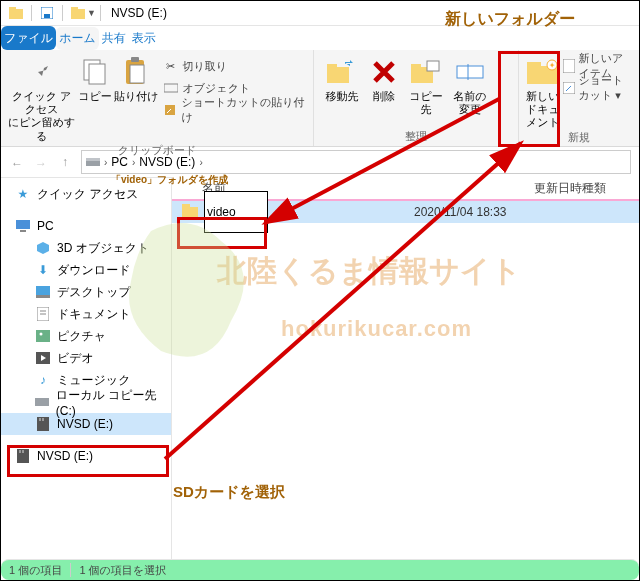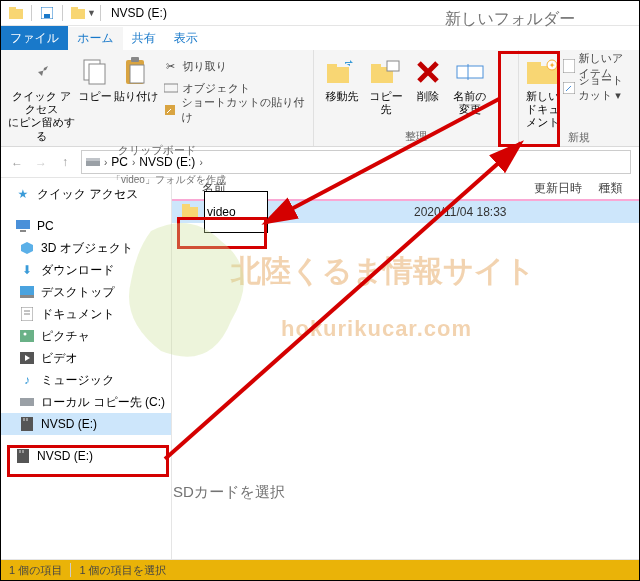--- a/index.html
+++ b/index.html
@@ -4,21 +4,21 @@
 <style>
   html,body{margin:0;padding:0;font-family:"Meiryo","Yu Gothic UI",sans-serif;font-size:12px;color:#000;background:#fff;}
   .window{width:640px;height:581px;border:1px solid #000;box-sizing:border-box;position:relative;overflow:hidden;background:#fff;}
   
   .titlebar{height:24px;display:flex;align-items:center;background:#fff;border-bottom:1px solid #e5e5e5;padding:0 4px;}
   .titlebar .ticon{width:16px;height:16px;margin:0 3px;display:flex;align-items:center;justify-content:center;}
   .titlebar .sep{width:1px;height:16px;background:#ccc;margin:0 4px;}
   .titlebar .title{margin-left:6px;color:#000;}
   
   .tabs{height:24px;display:flex;align-items:stretch;background:#fff;}
-  .tab{padding:0 9px;display:flex;align-items:center;color:#1979ca;border-top:1px solid transparent;}
+  .tab{padding:0 3px;display:flex;align-items:center;color:#1979ca;border-top:1px solid transparent;border-radius:6px;}
   .tab.file{background:#1979ca;color:#fff;}
   .tab.active{background:#f5f5f5;border-top:1px solid #fff;color:#1979ca;font-weight:500;}
   
   .ribbon{height:96px;background:#f5f5f5;border-bottom:1px solid #dadada;display:flex;position:relative;}
   .group{border-right:1px solid #e0e0e0;padding:2px 6px 0 6px;display:flex;flex-direction:column;justify-content:space-between;}
   .group-body{display:flex;align-items:flex-start;flex:1;}
   .group-label{font-size:11px;color:#666;text-align:center;padding-bottom:2px;}
   .bigbtn{display:flex;flex-direction:column;align-items:center;justify-content:flex-start;width:56px;padding-top:4px;cursor:default;}
   .bigbtn .ic{width:32px;height:32px;display:flex;align-items:center;justify-content:center;}
   .bigbtn .lbl{font-size:11px;text-align:center;line-height:1.2;margin-top:2px;}
@@ -29,40 +29,40 @@
   .addrbar{height:30px;display:flex;align-items:center;border-bottom:1px solid #e5e5e5;padding:0 4px;}
   .navbtn{width:24px;height:24px;display:flex;align-items:center;justify-content:center;color:#999;}
   .addrbox{flex:1;height:22px;border:1px solid #ccc;margin:0 4px;display:flex;align-items:center;padding:0 4px;background:#fff;}
   .crumb{display:flex;align-items:center;font-size:12px;color:#000;}
   .crumb .chev{color:#555;margin:0 4px;font-size:10px;}
   
   .content{position:absolute;top:176px;left:0;right:0;bottom:20px;display:flex;}
   .sidebar{width:170px;border-right:1px solid #e5e5e5;overflow:hidden;padding-top:6px;}
   .tree-item{display:flex;align-items:center;height:22px;padding-left:14px;color:#000;}
   .tree-item .tic{width:16px;height:16px;margin-right:6px;display:flex;align-items:center;justify-content:center;}
-  .tree-item.sub{padding-left:18px;}
+  .tree-item.sub{padding-left:34px;}
   .tree-item.sel{background:#cde6fb;}
   .tree-gap{height:10px;}
   .main{flex:1;position:relative;background:#fff;}
   .colhdr{height:22px;border-bottom:2px solid #f9a8d4;display:flex;align-items:center;color:#444;font-size:12px;}
   .col-name{flex:0 0 230px;padding-left:30px;}
   .col-date{flex:0 0 150px;text-align:right;}
-  .col-type{flex:1;text-align:center;}
+  .col-type{flex:1;}
   .row{height:22px;display:flex;align-items:center;background:#cde6fb;}
   .row .ficon{width:16px;height:16px;margin:0 6px 0 10px;}
   .row input{width:58px;height:16px;border:1px solid #000;font-size:12px;padding:12px 2px;font-family:inherit;}
   .row .date{flex:0 0 150px;margin-left:146px;color:#333;font-size:12px;}
   .row .type{color:#333;font-size:12px;}
   
-  .status{position:absolute;left:0;right:0;bottom:0;height:20px;border-top:1px solid #e5e5e5;display:flex;align-items:center;font-size:11px;color:#444;padding-left:8px;background:#eab308;}
+  .status{position:absolute;left:0;right:0;bottom:0;height:20px;border-top:1px solid #e5e5e5;display:flex;align-items:center;font-size:11px;color:#444;padding-left:8px;background:#86efac;border-radius:8px;}
   .status .ssep{width:1px;height:14px;background:#ccc;margin:0 8px;}
   
   .annot{position:absolute;inset:0;pointer-events:none;}
   .redbox{position:absolute;border:3px solid #d40000;}
-  .redtext{position:absolute;color:#737373;font-weight:normal;}
+  .redtext{position:absolute;color:#a16207;font-weight:bold;}
   .wm1{position:absolute;color:#e8b070;font-size:30px;font-weight:bold;opacity:.55;white-space:nowrap;}
   .wm2{position:absolute;color:#e8b070;font-size:22px;font-weight:bold;opacity:.55;letter-spacing:1px;}
   svg{display:block;}
 </style>
 </head>
 <body>
 
 <div class="window">
 
   <div class="titlebar">
@@ -162,37 +162,37 @@
         <div class="bigbtn" style="width:44px">
           <span class="ic">
               <svg width="30" height="26">
                 <rect x="0" y="8" width="22" height="16" fill="#f8d673"></rect>
                 <rect x="0" y="5" width="10" height="5" fill="#f8d673"></rect>
                 <path d="M18 4h8l-3-3v2h-5v2h5v2z" fill="#3a9bd8"></path>
               </svg>
             </span>
           <span class="lbl">移動先</span>
         </div>
+        <div class="bigbtn" style="width:40px">
+          <span class="ic">
+              <svg width="26" height="26">
+                <path d="M4 4L22 22M22 4L4 22" stroke="#c00000" stroke-width="5"></path>
+              </svg>
+            </span>
+          <span class="lbl">削除</span>
+        </div>
         <div class="bigbtn" style="width:44px">
           <span class="ic">
               <svg width="30" height="26">
                 <rect x="0" y="8" width="22" height="16" fill="#f8d673"></rect>
                 <rect x="0" y="5" width="10" height="5" fill="#f8d673"></rect>
                 <rect x="16" y="2" width="12" height="10" fill="#fff" stroke="#888"></rect>
               </svg>
             </span>
           <span class="lbl">コピー先</span>
-        </div>
-        <div class="bigbtn" style="width:40px">
-          <span class="ic">
-              <svg width="26" height="26">
-                <path d="M4 4L22 22M22 4L4 22" stroke="#c00000" stroke-width="5"></path>
-              </svg>
-            </span>
-          <span class="lbl">削除</span>
         </div>
         <div class="bigbtn" style="width:44px">
           <span class="ic">
               <svg width="28" height="20">
                 <rect x="1" y="4" width="26" height="12" fill="#fff" stroke="#4a90d9"></rect>
                 <line x1="12" y1="2" x2="12" y2="18" stroke="#4a90d9"></line>
               </svg>
             </span>
           <span class="lbl" style="white-space:pre-line">名前の
 変更</span>
@@ -381,21 +381,21 @@
   </div>
 
   <div class="status">
     <span>1 個の項目</span>
     <span class="ssep"></span>
     <span>1 個の項目を選択</span>
   </div>
 
   <div class="annot">
 
-    <div class="wm1" style="top:250px;left:230px">北陸くるま情報サイト</div>
+    <div class="wm1" style="top:250px;left:216px">北陸くるま情報サイト</div>
     <div class="wm2" style="top:315px;left:280px">hokurikucar.com</div>
 
     <div class="redbox" style="top:50px;left:497px;width:56px;height:90px"></div>
     <div class="redbox" style="top:216px;left:176px;width:84px;height:26px"></div>
     <div class="redbox" style="top:444px;left:6px;width:156px;height:26px"></div>
 
     <div class="redtext" style="top:8px;left:444px;font-size:16px">新しいフォルダー</div>
     <div class="redtext" style="top:172px;left:110px;font-size:10px">「video」フォルダを作成</div>
     <div class="redtext" style="top:482px;left:172px;font-size:15px">SDカードを選択</div>
 

